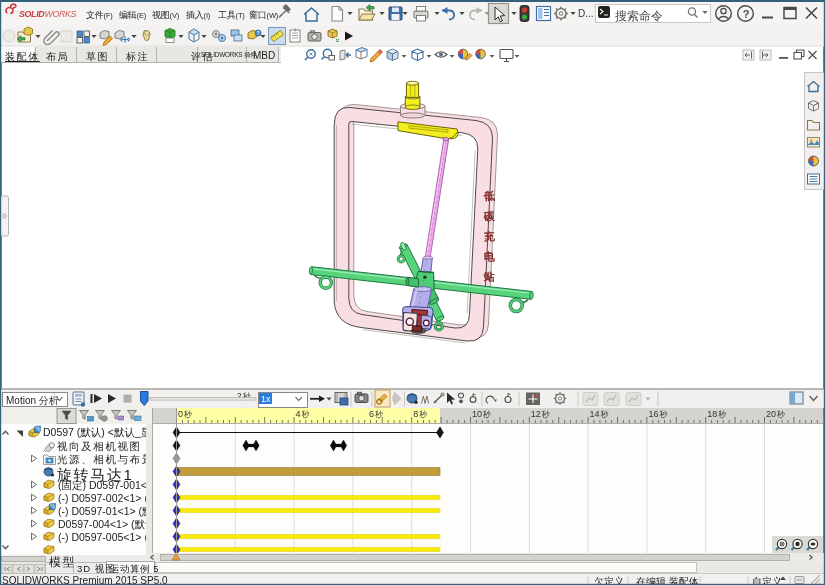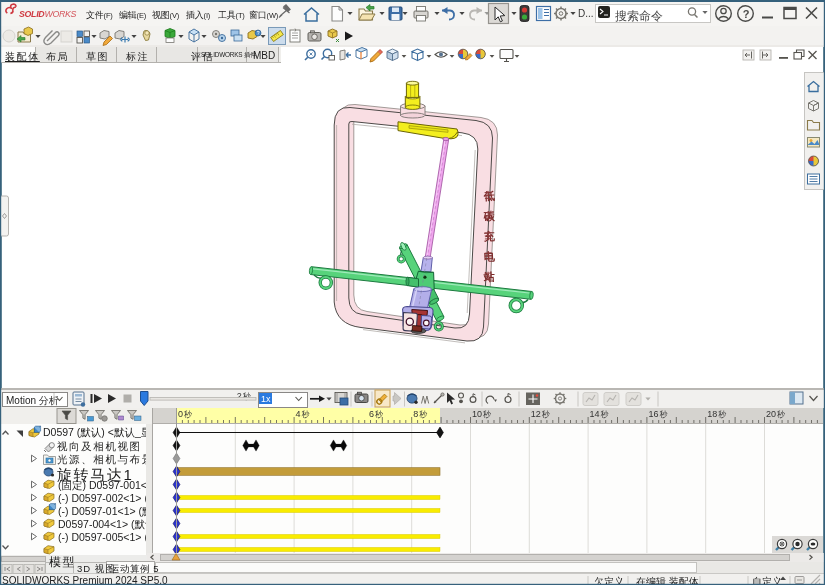--- a/index.html
+++ b/index.html
@@ -91,21 +91,21 @@
 <div class="t" style="left:589.6px;top:409px;font-size:9px;color:#333">14<span style="font-size:8px;margin-left:1px">秒</span></div>
 <div class="t" style="left:648.4px;top:409px;font-size:9px;color:#333">16<span style="font-size:8px;margin-left:1px">秒</span></div>
 <div class="t" style="left:707.2px;top:409px;font-size:9px;color:#333">18<span style="font-size:8px;margin-left:1px">秒</span></div>
 <div class="t" style="left:766.0px;top:409px;font-size:9px;color:#333">20<span style="font-size:8px;margin-left:1px">秒</span></div>
 <div class="ab" style="left:45px;top:562px;width:27px;height:10px;background:#ececea;border:1px solid #b9b8b5;border-bottom:none"></div>
 <div class="ab" style="left:73px;top:562px;width:32px;height:10px;background:#ececea;border:1px solid #b9b8b5;border-bottom:none"></div>
 <div class="ab" style="left:106px;top:561px;width:47px;height:11px;background:#fcfcfb;border:1px solid #a9a8a5;border-bottom:none"></div>
 <div class="t" style="left:49px;top:554px;font-size:12px;letter-spacing:1.5px">模型</div>
 <div class="t" style="left:77px;top:563px;font-size:9.5px;letter-spacing:1px">3D 视图</div>
 <div class="t" style="left:110px;top:563px;font-size:9.5px;letter-spacing:0.5px">运动算例 5</div>
-<div class="t" style="left:2px;top:575px;font-size:10px;color:#222">SOLIDWORKS Premium 2024 SP5.0</div>
+<div class="t" style="left:2px;top:575px;font-size:10px;color:#222">SOLIDWORKS Premium 2015 SP5.0</div>
 <div class="t" style="left:594px;top:575px;font-size:10px;color:#222">欠定义</div>
 <div class="t" style="left:636px;top:575px;font-size:10px;color:#222">在编辑 装配体</div>
 <div class="t" style="left:752px;top:575px;font-size:10px;color:#222">自定义</div>
 <svg id="ov" width="825" height="585" viewBox="0 0 825 585">
 <g transform="translate(4.2,4.5) scale(0.62)">
         <path d="M5,14 q-4,-3 -1,-7 q3,-3.5 7,-1.5 q-2,-5 3,-6 q5,-0.5 5,4" fill="none" stroke="#cf3a42" stroke-width="2.6"></path>
         <path d="M19,4 q-6,1 -5,5.5 q1,3.5 -4,5" fill="none" stroke="#cf3a42" stroke-width="2.6"></path>
       </g>
       <g stroke="#6a6a6a" stroke-width="1.3" fill="none">
         <path d="M280,16 l7,-6 M283,7.5 l6.5,5.5 M279,17.5 l3,-2.7"></path>

